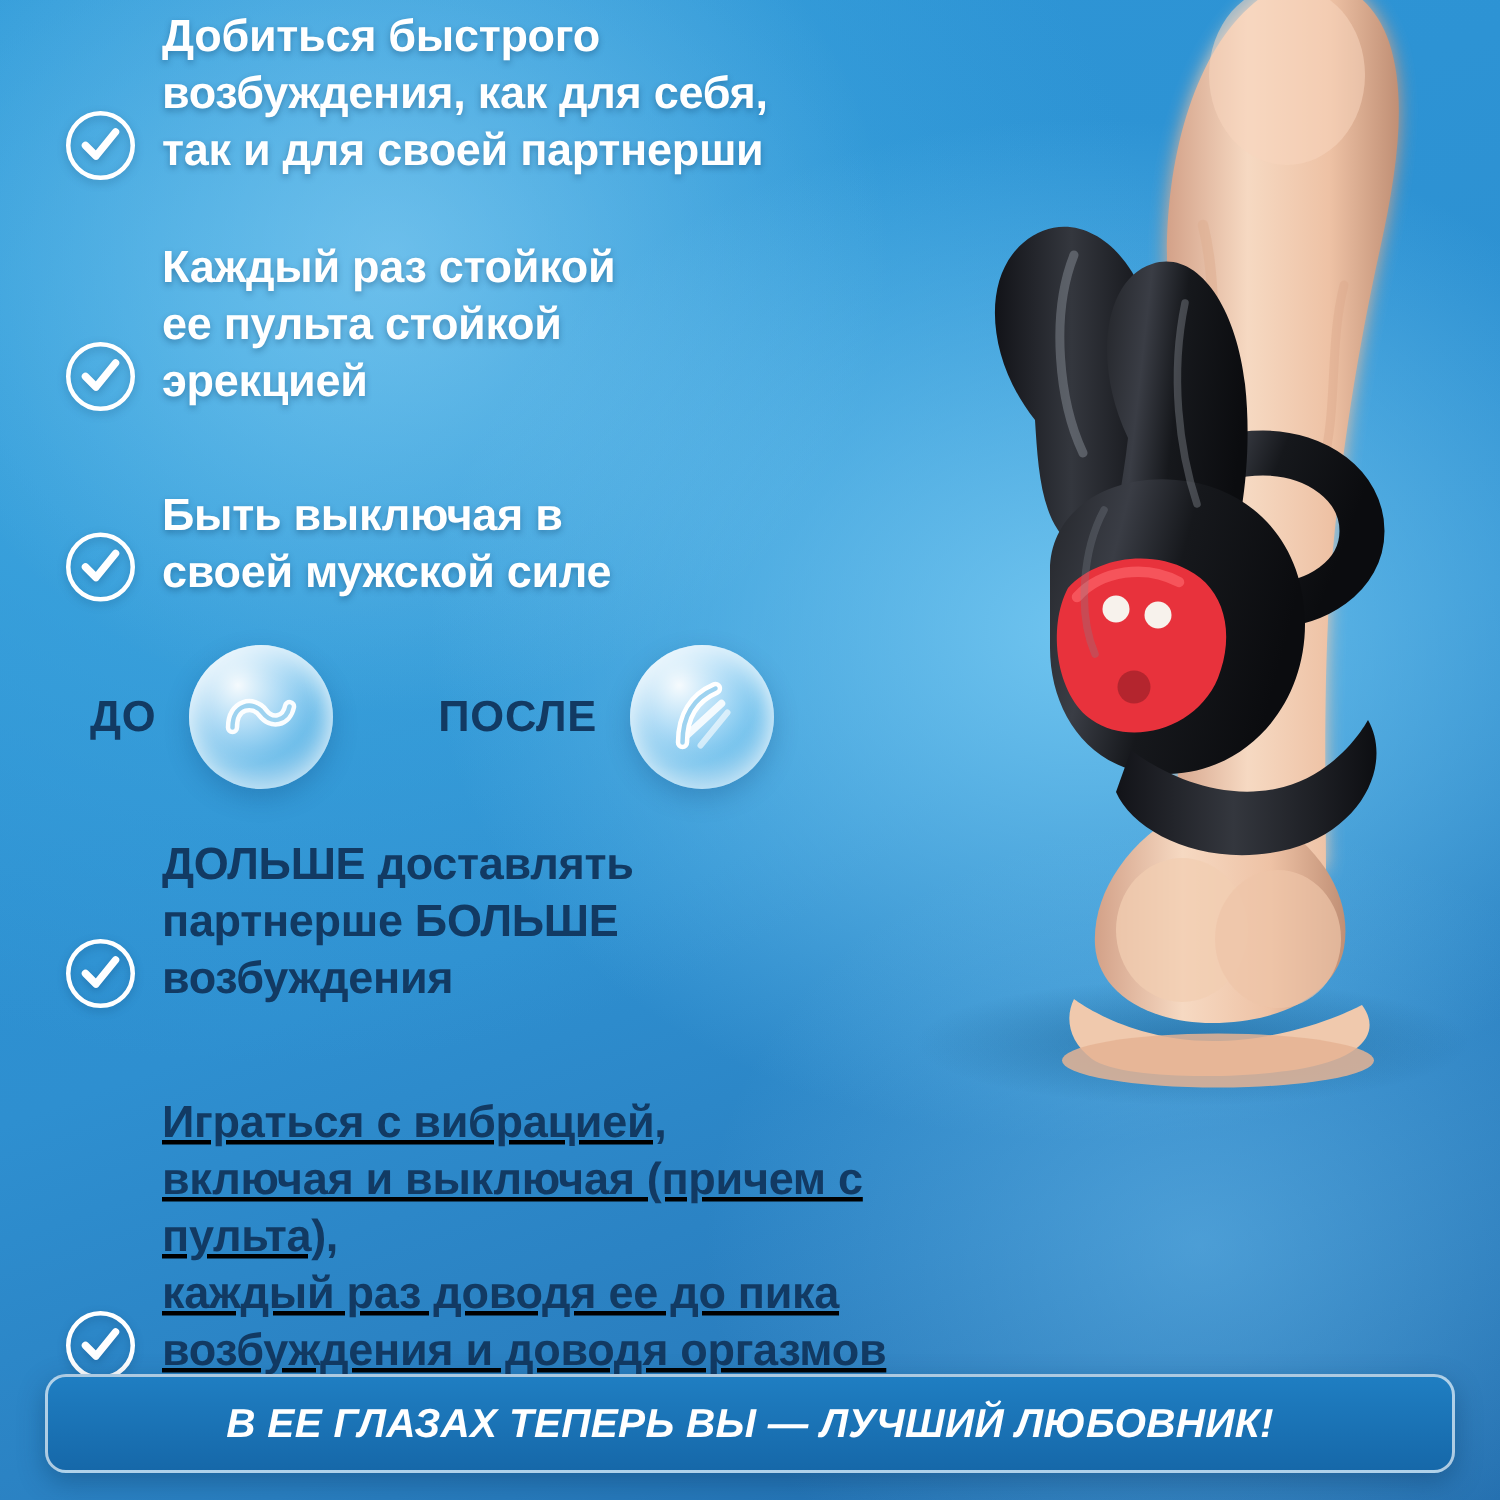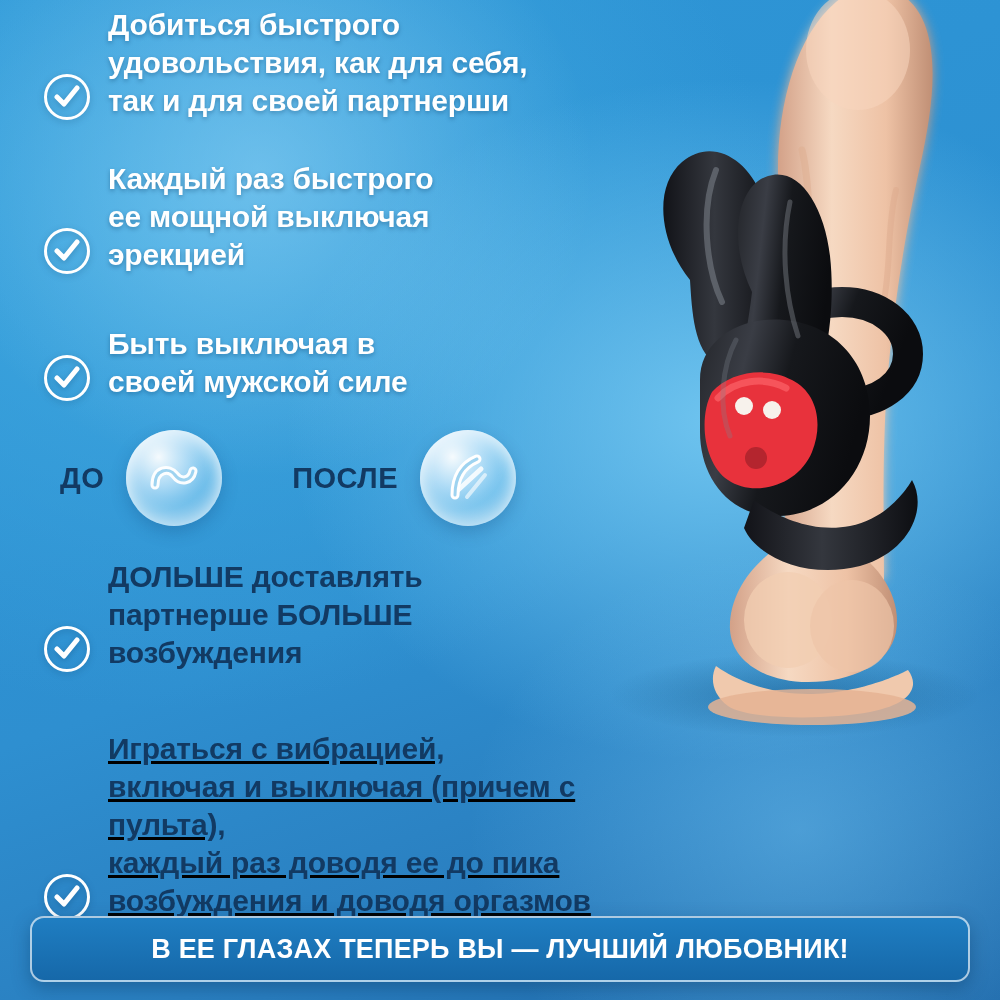--- a/index.html
+++ b/index.html
@@ -131,20 +131,21 @@
     left: 30px; right: 30px; bottom: 18px;
     height: 62px;
     border-radius: 14px;
     background: linear-gradient(180deg, #1f7ec2 0%, #1668a9 100%);
     border: 2px solid rgba(255,255,255,0.65);
     box-shadow: 0 6px 18px rgba(5,45,85,0.35);
     display: flex;
     align-items: center;
     justify-content: center;
     z-index: 9;
+    font-style: italic;
   }
   .banner-text {
     font-size: 27px;
     font-weight: bold;
     color: #ffffff;
     letter-spacing: 0.2px;
     white-space: nowrap;
   }
 </style>
 </head>
@@ -241,34 +242,34 @@
   <div class="bullets">
 
     <div class="bullet b1">
       <div class="check">
         <svg width="26" height="26" viewBox="0 0 26 26">
             <path d="M3 13 L10 20 L23 4" fill="none" stroke="#ffffff" stroke-width="5" stroke-linecap="round" stroke-linejoin="round"></path>
           </svg>
       </div>
       <div class="btext">
         <div>Добиться быстрого</div>
-        <div>удовольствия, как для себя,</div>
+        <div>возбуждения, как для себя,</div>
         <div>так и для своей партнерши</div>
       </div>
     </div>
 
     <div class="bullet b2">
       <div class="check">
         <svg width="26" height="26" viewBox="0 0 26 26">
             <path d="M3 13 L10 20 L23 4" fill="none" stroke="#ffffff" stroke-width="5" stroke-linecap="round" stroke-linejoin="round"></path>
           </svg>
       </div>
       <div class="btext">
-        <div>Каждый раз быстрого</div>
-        <div>ее мощной выключая</div>
+        <div>Каждый раз стойкой</div>
+        <div>ее пульта стойкой</div>
         <div>эрекцией</div>
       </div>
     </div>
 
     <div class="bullet b3">
       <div class="check">
         <svg width="26" height="26" viewBox="0 0 26 26">
             <path d="M3 13 L10 20 L23 4" fill="none" stroke="#ffffff" stroke-width="5" stroke-linecap="round" stroke-linejoin="round"></path>
           </svg>
       </div>

